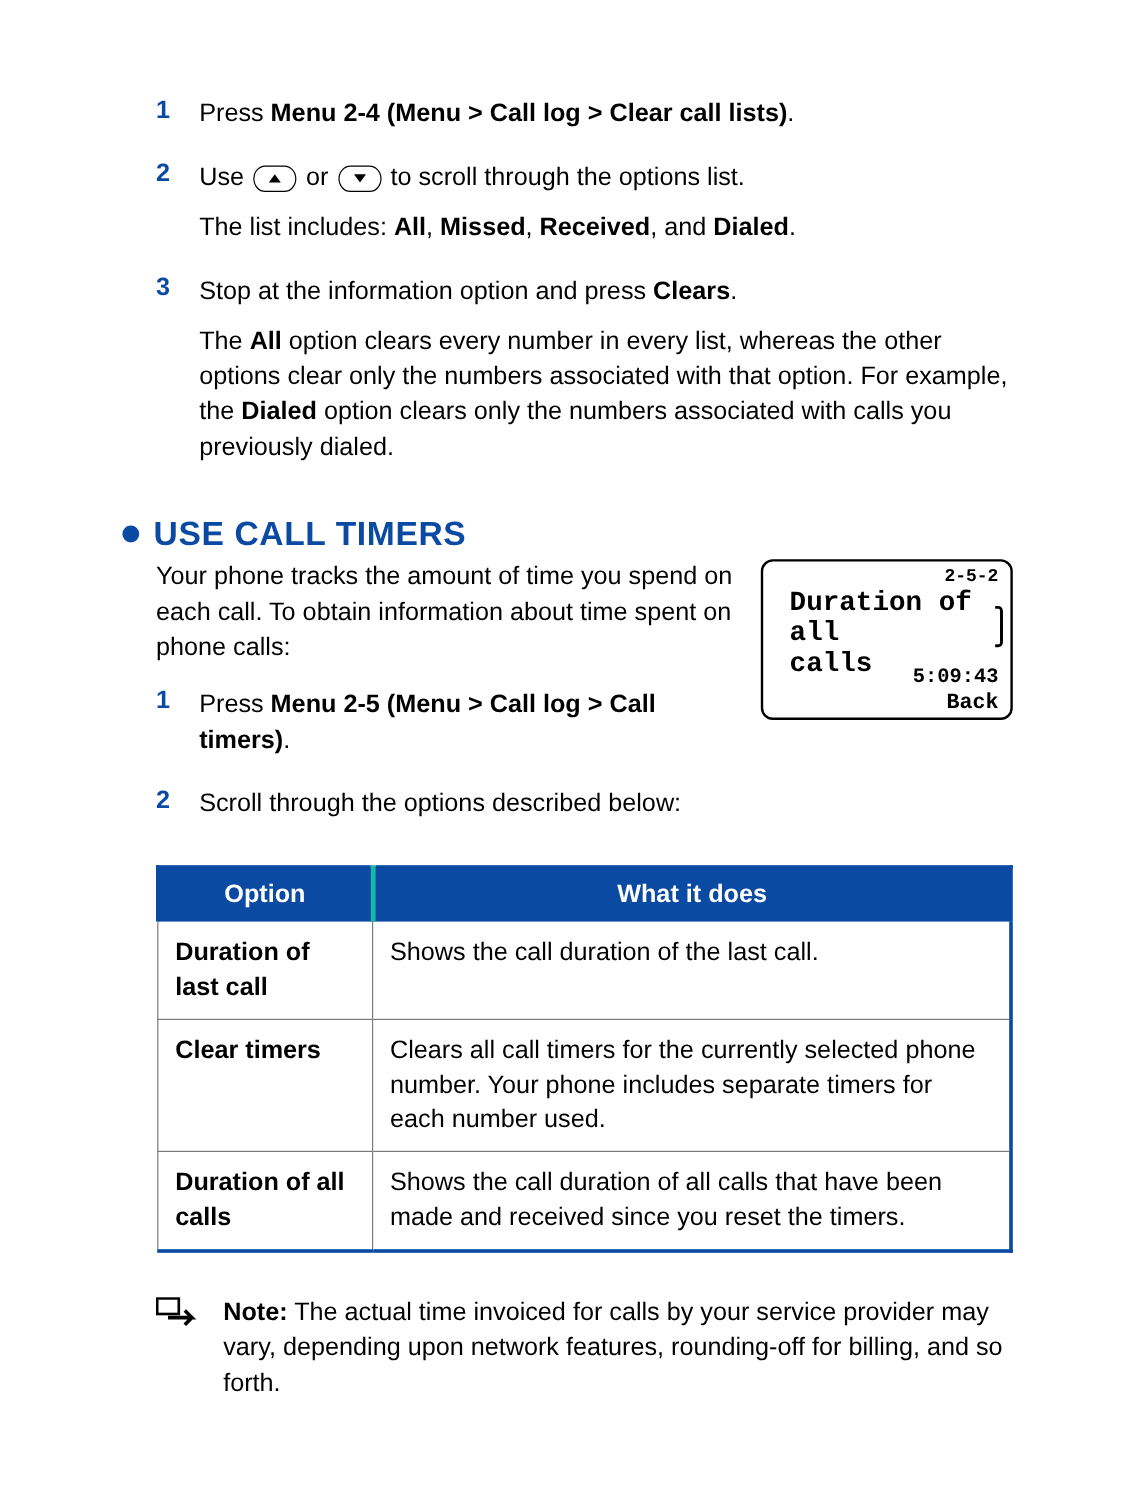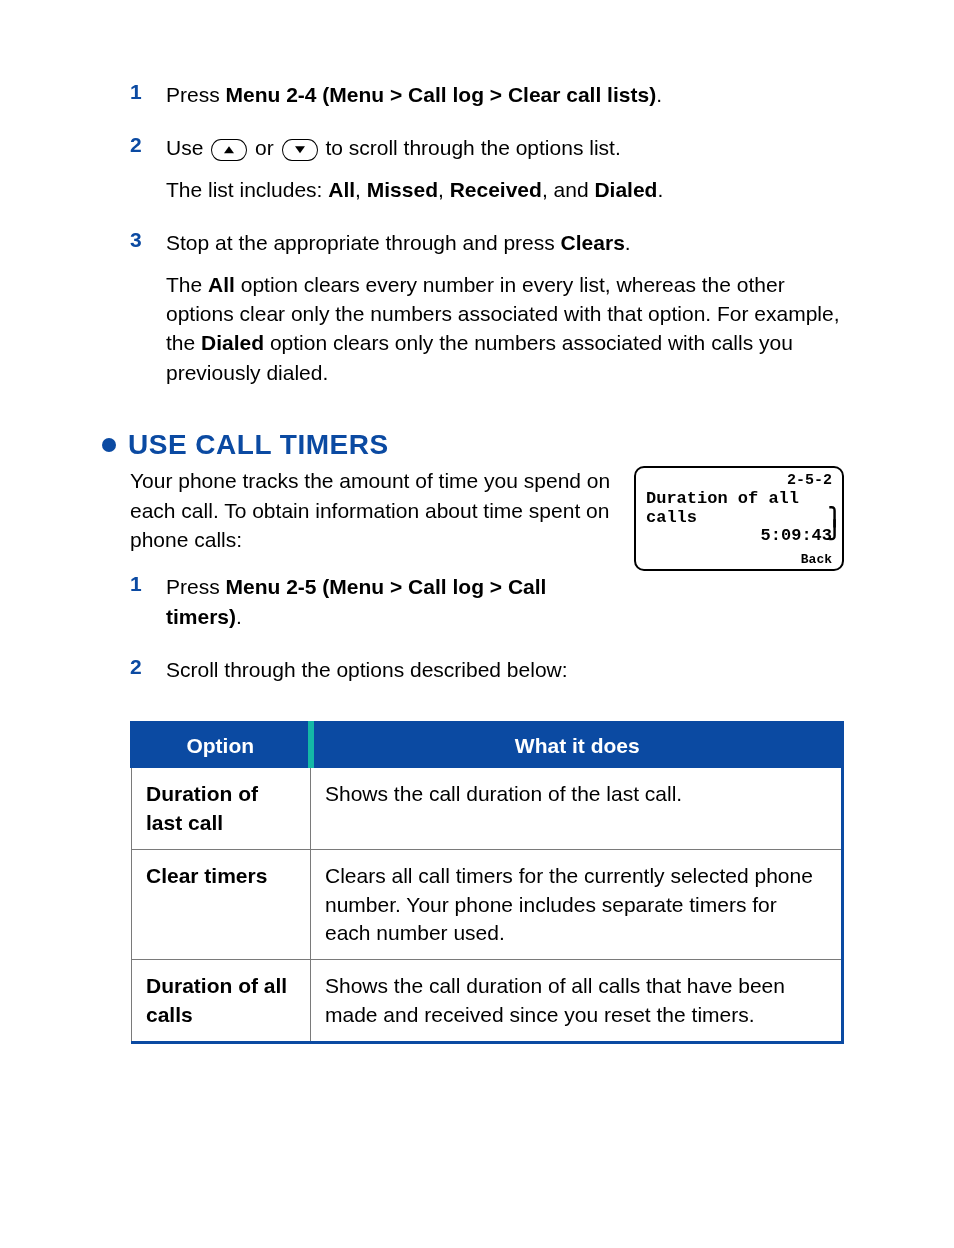--- a/index.html
+++ b/index.html
@@ -88,70 +88,70 @@
     margin: 0 0 18px 0;
   }
   .flex-row {
     display: flex;
     align-items: flex-start;
     gap: 20px;
   }
   .flex-row .left-col { flex: 1; }
   .phone-screen {
     width: 210px;
-    height: 105px;
+    height: 134px;
     border: 2.5px solid #000;
     border-radius: 10px;
     position: relative;
     font-family: 'Courier New', monospace;
     font-weight: bold;
     padding: 8px 10px;
     box-sizing: border-box;
     flex-shrink: 0;
   }
   .ps-topright {
     position: absolute;
     top: 4px; right: 10px;
     font-size: 15px;
   }
   .ps-title {
     position: absolute;
-    top: 22px; left: 10px;
-    font-size: 17px;
+    top: 22px; left: 22px;
+    font-size: 23px;
     line-height: 1.1;
   }
   .ps-time {
     position: absolute;
     bottom: 24px; right: 10px;
     font-size: 17px;
   }
   .ps-back {
     position: absolute;
     bottom: 2px; right: 10px;
-    font-size: 13px;
+    font-size: 18px;
   }
   .ps-brace {
     position: absolute;
     right: 2px; top: 44px;
     font-size: 18px;
     line-height: 0.7;
   }
   table.options {
     width: 100%;
     border-collapse: collapse;
     margin-top: 25px;
     font-size: 21px;
   }
   table.options th {
     background: #0b4aa2;
     color: #fff;
     font-weight: bold;
     padding: 10px 14px;
     text-align: center;
-    border-right: 6px solid #14b8a6;
+    border-right: 4px solid #14b8a6;
     border-top: 3px solid #0b4aa2;
   }
   table.options th:last-child { border-right: 3px solid #0b4aa2; }
   table.options th:first-child { border-left: 3px solid #0b4aa2; }
   table.options td {
     padding: 12px 14px;
     vertical-align: top;
     border-left: 1.5px solid #7a7a7a;
     border-bottom: 1.5px solid #7a7a7a;
     line-height: 1.35;
@@ -212,21 +212,21 @@
         </p>
         <p>
           <span>The list includes: </span><span class="b">All</span><span>, </span><span class="b">Missed</span><span>, </span><span class="b">Received</span><span>, and </span><span class="b">Dialed</span><span>.</span>
         </p>
       </div>
     </div>
 
     <div class="num-item">
       <div class="num">3</div>
       <div class="num-body">
-        <p><span>Stop at the appropriate through and press </span><span class="b">Clears</span><span>.</span></p>
+        <p><span>Stop at the information option and press </span><span class="b">Clears</span><span>.</span></p>
         <p>
           <span>The </span><span class="b">All</span><span> option clears every number in every list, whereas the other options clear only the numbers associated with that option. For example, the </span><span class="b">Dialed</span><span> option clears only the numbers associated with calls you previously dialed.</span>
         </p>
       </div>
     </div>
   </div>
 
   <div class="section-head">
     <div class="bullet"></div>
     <div class="section-title">USE CALL TIMERS</div>
@@ -277,14 +277,25 @@
         <td>Clear timers</td>
         <td>Clears all call timers for the currently selected phone number. Your phone includes separate timers for each number used.</td>
       </tr>
       <tr>
         <td>Duration of all calls</td>
         <td>Shows the call duration of all calls that have been made and received since you reset the timers.</td>
       </tr>
     </tbody>
   </table>
 
+  <div class="note-row">
+    <div class="note-icon">
+      <svg viewBox="0 0 34 24" width="34" height="24">
+        <rect x="1" y="1" width="18" height="13" fill="none" stroke="#000" stroke-width="2.2"></rect>
+        <path d="M 10 17 L 30 17 L 24 11 M 30 17 L 24 23" fill="none" stroke="#000" stroke-width="3" stroke-linecap="butt"></path>
+      </svg>
+    </div>
+    <div class="note-text">
+      <span class="b">Note:</span><span>  The actual time invoiced for calls by your service provider may vary, depending upon network features, rounding-off for billing, and so forth.</span>
+    </div>
+  </div>
 
 </div>
 
 </body></html>

